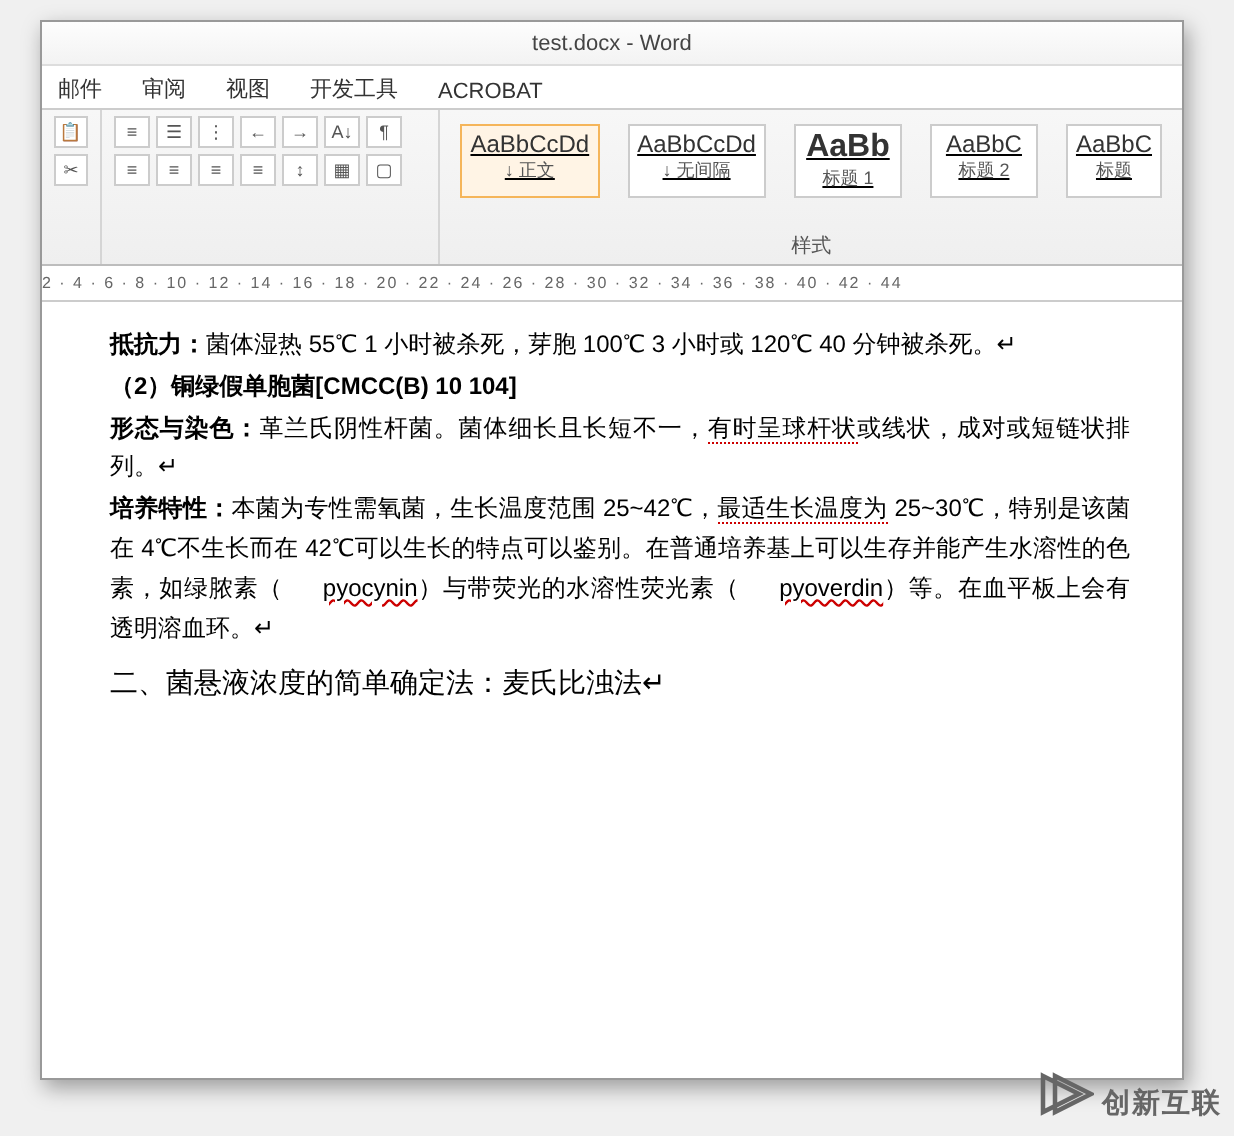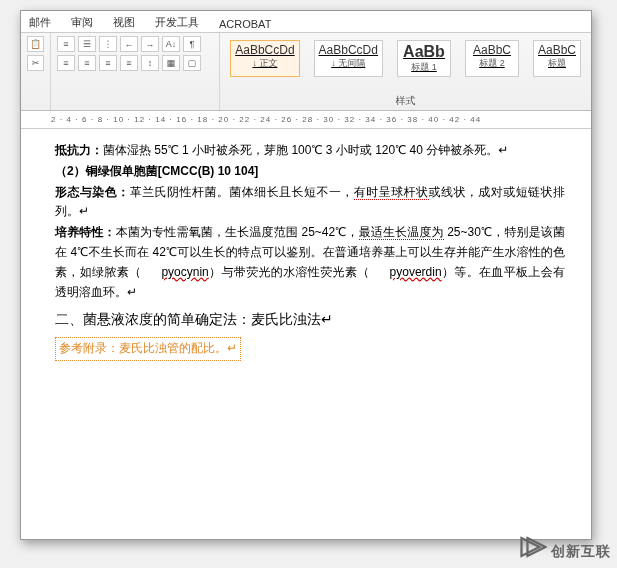--- a/index.html
+++ b/index.html
@@ -13,37 +13,38 @@
 .ribicons { display: flex; flex-wrap: wrap; gap: 3px; font-size: 10px; color: #555; }
 .ribicons span { width: 18px; height: 16px; border: 1px solid #ccc; background: #fff; display: inline-flex; align-items: center; justify-content: center; font-size: 9px; }
 .riblabel { font-size: 10px; color: #555; text-align: center; margin-bottom: 2px; }
 .styles { flex: 1; display: flex; flex-direction: column; }
 .stylebox { display: flex; gap: 14px; padding: 4px 4px 0 4px; text-decoration: underline; }
 .styleitem { border: 1px solid #ccc; background: #fff; padding: 2px 4px; min-width: 54px; text-align: center; }
 .styleitem.active { border-color: #f5b55a; background: #fff4e5; }
 .stylesamp { font-size: 12px; color: #333; }
 .stylesamp.big { font-size: 16px; font-weight: bold; }
 .stylename { font-size: 9px; color: #555; }
-.ruler { height: 18px; background: #fff; border-bottom: 1px solid #ccc; font-size: 8px; color: #666; display: flex; align-items: center; padding-left: 30px; letter-spacing: 1px; white-space: nowrap; overflow: hidden; }
+.ruler { height: 18px; background: #fff; border-bottom: 1px solid #ccc; font-size: 8px; color: #666; display: flex; align-items: center; letter-spacing: 1px; white-space: nowrap; overflow: hidden; }
 .doc { padding: 12px 26px 10px 34px; font-size: 12px; line-height: 1.65; color: #000; background: #fff; height: 366px; overflow: hidden; text-align: justify; }
 .doc p { margin-bottom: 1px; }
 .bold { font-weight: bold; }
 .udash { border-bottom: 1px dotted #c00; }
 .rdash { text-decoration: underline; text-decoration-color: #c00; text-decoration-style: wavy; padding-left: 20px; }
 .hilite { border: 1px dotted #e08a2a; padding: 1px 3px; display: inline-block; }
 .orangetxt { color: #e08a2a; }
 .watermark { position: absolute; right: 6px; bottom: 6px; display: flex; align-items: center; gap: 4px; }
 .wm-icon { width: 30px; height: 30px; display: flex; align-items: center; justify-content: center; }
 .wm-icon svg { width: 30px; height: 30px; }
 .wm-txt { font-size: 14px; font-weight: bold; color: #666; letter-spacing: 1px; margin-top: 10px; }
 </style>
 </head>
 <body>
 
 <div class="frame">
+  <div class="titlebar">test.docx - Word</div>
 
   <div class="tabs">
     <span>邮件</span>
     <span>审阅</span>
     <span>视图</span>
     <span>开发工具</span>
     <span>ACROBAT</span>
   </div>
 
   <div class="ribbon">
@@ -100,21 +101,20 @@
   </div>
 
   <div class="ruler">2 · 4 · 6 · 8 · 10 · 12 · 14 · 16 · 18 · 20 · 22 · 24 · 26 · 28 · 30 · 32 · 34 · 36 · 38 · 40 · 42 · 44</div>
 
   <div class="doc">
     <p><span class="bold">抵抗力：</span><span>菌体湿热 55℃ 1 小时被杀死，芽胞 100℃ 3 小时或 120℃ 40 分钟被杀死。↵</span></p>
     <p class="bold">（2）铜绿假单胞菌[CMCC(B) 10 104]</p>
     <p><span class="bold">形态与染色：</span><span>革兰氏阴性杆菌。菌体细长且长短不一，</span><span class="udash">有时呈球杆状</span><span>或线状，成对或短链状排列。↵</span></p>
     <p><span class="bold">培养特性：</span><span>本菌为专性需氧菌，生长温度范围 25~42℃，</span><span class="udash">最适生长温度为</span><span> 25~30℃，特别是该菌在 4℃不生长而在 42℃可以生长的特点可以鉴别。在普通培养基上可以生存并能产生水溶性的色素，如绿脓素（</span><span class="rdash">pyocynin</span><span>）与带荧光的水溶性荧光素（</span><span class="rdash">pyoverdin</span><span>）等。在血平板上会有透明溶血环。↵</span></p>
     <p style="font-size:14px;margin:6px 0">二、菌悬液浓度的简单确定法：麦氏比浊法↵</p>
-    <p style="margin-top:6px"><span class="hilite orangetxt">参考附录：麦氏比浊管的配比。↵</span></p>
   </div>
 </div>
 
 <div class="watermark">
   <span class="wm-icon">
     <svg viewBox="0 0 40 40">
         <path d="M6 8 L30 20 L6 32 Z M14 8 L38 20 L14 32 Z" fill="none" stroke="#666" stroke-width="3"></path>
       </svg>
   </span>
   <span class="wm-txt">创新互联</span>

